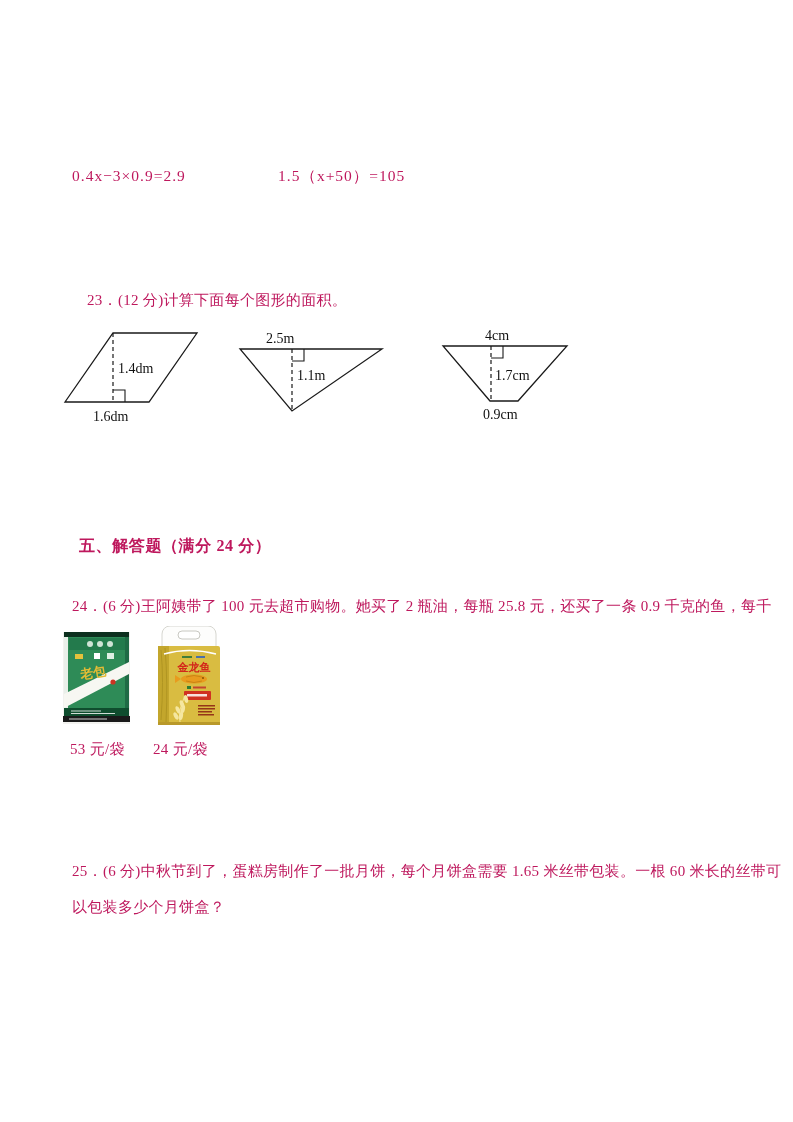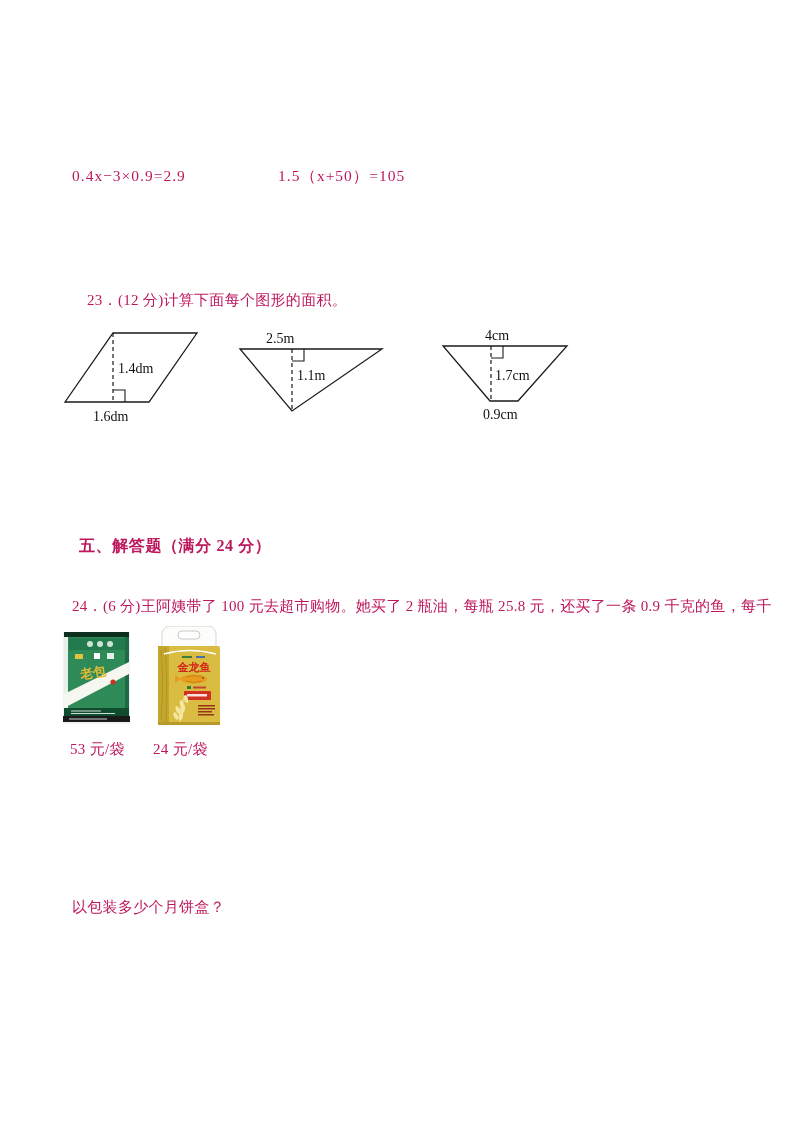--- a/index.html
+++ b/index.html
@@ -117,15 +117,16 @@
       <ellipse cx="27" cy="83" rx="2" ry="4" fill="#f5e7a0" transform="rotate(10 27 83)"></ellipse>
       <ellipse cx="20" cy="90" rx="2" ry="4" fill="#f5e7a0" transform="rotate(-28 20 90)"></ellipse>
       <ellipse cx="25" cy="90" rx="2" ry="4" fill="#f5e7a0" transform="rotate(12 25 90)"></ellipse>
     </g>
     <rect x="2" y="96" width="62" height="3" fill="#b9992a"></rect>
   </svg>
 
   <div class="line" style="left:70px;top:740px;">53 元/袋</div>
   <div class="line" style="left:153px;top:740px;">24 元/袋</div>
 
+  <div class="line" style="left:72px;top:862px;">25．(6 分)中秋节到了，蛋糕房制作了一批月饼，每个月饼盒需要 1.65 米丝带包装。一根 60 米长的丝带可</div>
   <div class="line" style="left:72px;top:898px;">以包装多少个月饼盒？</div>
 
 </div>
 
 </body></html>

